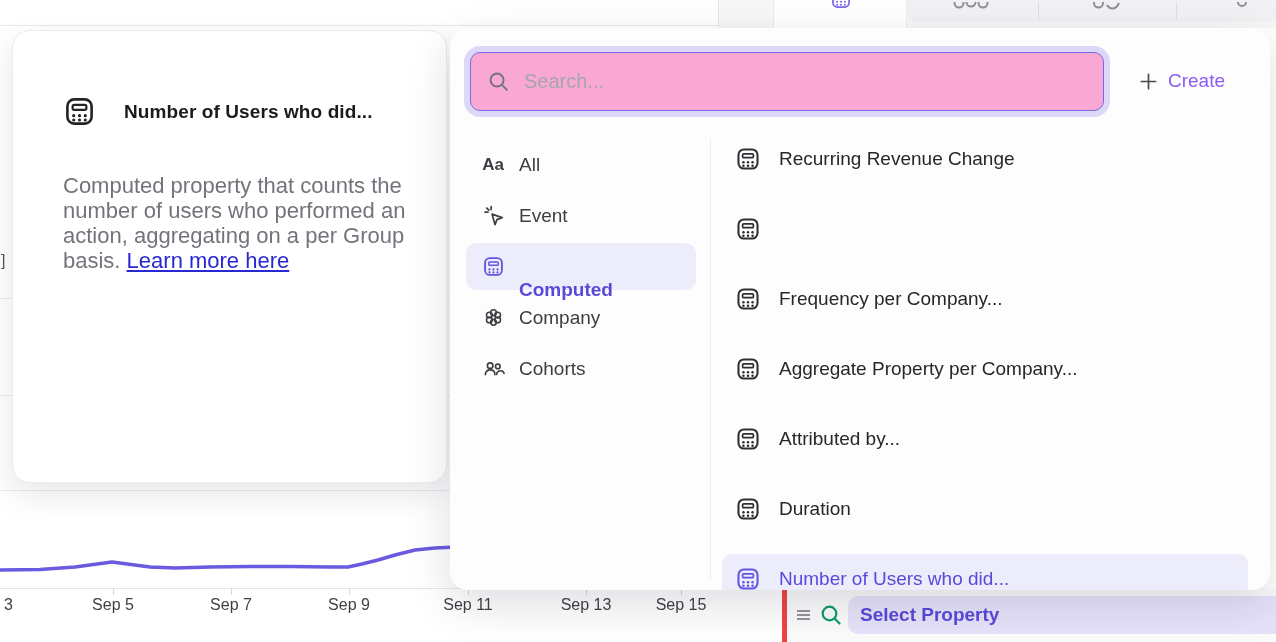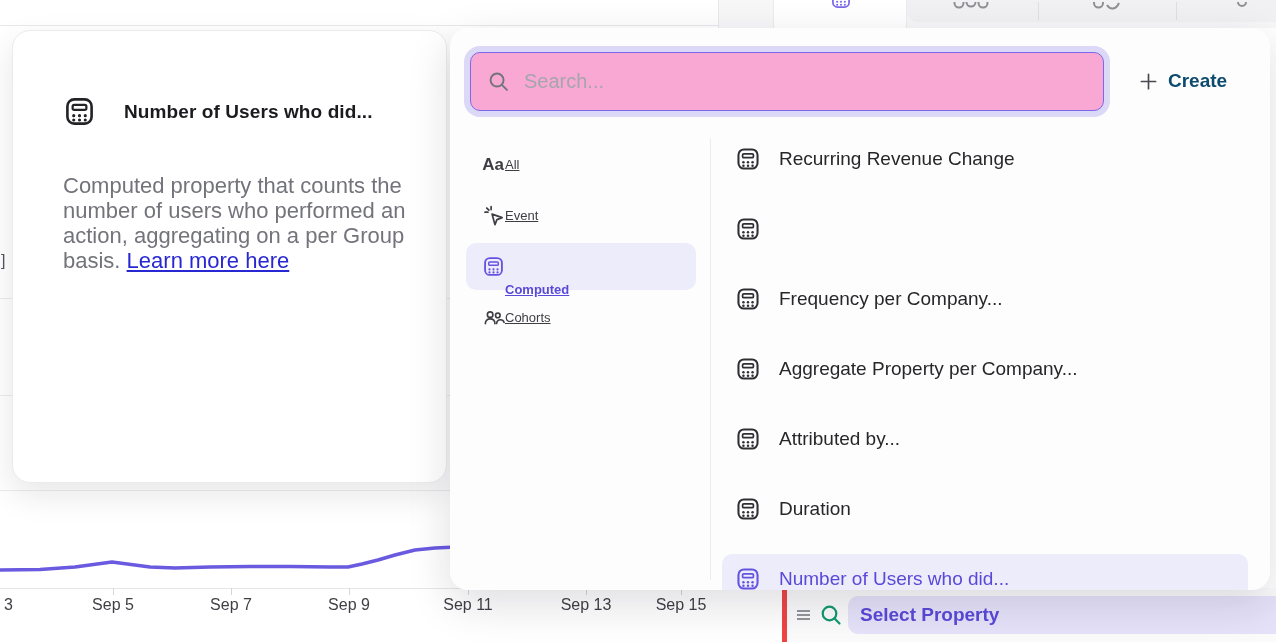--- a/index.html
+++ b/index.html
@@ -36,25 +36,25 @@
   .card-desc { position:absolute; left:50px; top:142px; width:368px; font-size:22px; line-height:25px; color:#73737b; }
   .card-desc a { color:#2828d2; text-decoration:underline; cursor:pointer; }
 
   
   .modal { left:450px; top:28px; width:820px; height:562px; background:#fdfdfe; border-radius:18px; box-shadow:0 14px 44px rgba(20,20,40,0.14); z-index:4; overflow:hidden; }
   .search-box { position:absolute; left:20px; top:24px; width:634px; height:59px; background:#f9a8d4; border:1.6px solid #7b68e8; border-radius:10px; box-shadow:0 0 0 6px #dcd8f7; display:flex; align-items:center; }
   .search-box input { border:none; outline:none; width:540px; font-size:20px; color:#27272a; font-family:"Liberation Sans",sans-serif; background:transparent; }
   .search-box input::placeholder { color:#a5a5ad; }
   .search-glass { margin:0 14px 0 16px; display:flex; }
   .create-btn { position:absolute; left:689px; top:42px; display:flex; align-items:center; gap:10px; cursor:pointer; }
-  .create-btn span { font-size:19px; color:#0c4a6e; font-weight:700; }
+  .create-btn span { font-size:19px; color:#8b5cf6; font-weight:400; }
 
   .cat-col { position:absolute; left:16px; top:113px; width:230px; display:flex; flex-direction:column; gap:4px; }
-  .cat-row { height:47px; border-radius:10px; display:flex; align-items:center; padding-left:15px; gap:0; cursor:pointer;text-align:right; }
-  .cat-row .cat-label { font-size:13px; font-weight:500; color:#3d3d44;text-decoration:underline; }
+  .cat-row { height:47px; border-radius:10px; display:flex; align-items:center; padding-left:15px; gap:14px; cursor:pointer;text-align:right; }
+  .cat-row .cat-label { font-size:19px; font-weight:500; color:#3d3d44; }
   .cat-row .cat-ic { color:#3d3d44; display:flex; width:24px; justify-content:center; }
   .cat-row.active { background:#edecfa; }
   .cat-row.active .cat-label { color:#5a49d8; font-weight:700;margin-top:46px; }
   .cat-row.active .cat-ic { color:#6453e0; }
   .aa-glyph { font-size:17px; font-weight:600; color:#3d3d44; }
 
   .v-div { position:absolute; left:260px; top:110px; width:1px; height:442px; background:#ededf0; }
 
   .prop-col { position:absolute; left:272px; top:106px; width:526px; display:flex; flex-direction:column; gap:20px; }
   .prop-row { height:50px; border-radius:10px; display:flex; align-items:center; padding-left:13px; gap:18px; cursor:pointer; }
@@ -217,20 +217,33 @@
               <circle cx="7.8" cy="18.2" r="1.15"></circle>
                 <circle cx="12" cy="18.2" r="1.15"></circle>
                 <circle cx="16.2" cy="18.2" r="1.15"></circle>
             </g>
           </svg>
         </span>
         <span class="cat-label">Computed</span>
       </div>
       <div class="cat-row">
         <span class="cat-ic">
+          <svg width="23" height="23" viewBox="0 0 24 24" fill="none" stroke="currentColor" stroke-width="1.6">
+            <circle cx="12" cy="7" r="3"></circle>
+              <circle cx="16.3" cy="9.5" r="3"></circle>
+              <circle cx="16.3" cy="14.5" r="3"></circle>
+            <circle cx="12" cy="17" r="3"></circle>
+              <circle cx="7.7" cy="14.5" r="3"></circle>
+              <circle cx="7.7" cy="9.5" r="3"></circle>
+          </svg>
+        </span>
+        <span class="cat-label">Company</span>
+      </div>
+      <div class="cat-row">
+        <span class="cat-ic">
           <svg width="23" height="23" viewBox="0 0 24 24" fill="none" stroke="currentColor" stroke-width="1.7" stroke-linecap="round">
             <circle cx="8.5" cy="9" r="2.9"></circle>
               <circle cx="16.5" cy="9.8" r="2.4"></circle>
             <path d="M3.5 18.5 c0-3.2 2.2-5 5-5 s5 1.8 5 5"></path>
             <path d="M15.2 18.3 c0.3-2.6 1.9-4 4.1-4 1.9 0 3.2 1 3.7 2.8"></path>
           </svg>
         </span>
         <span class="cat-label">Cohorts</span>
       </div>
     </div>

